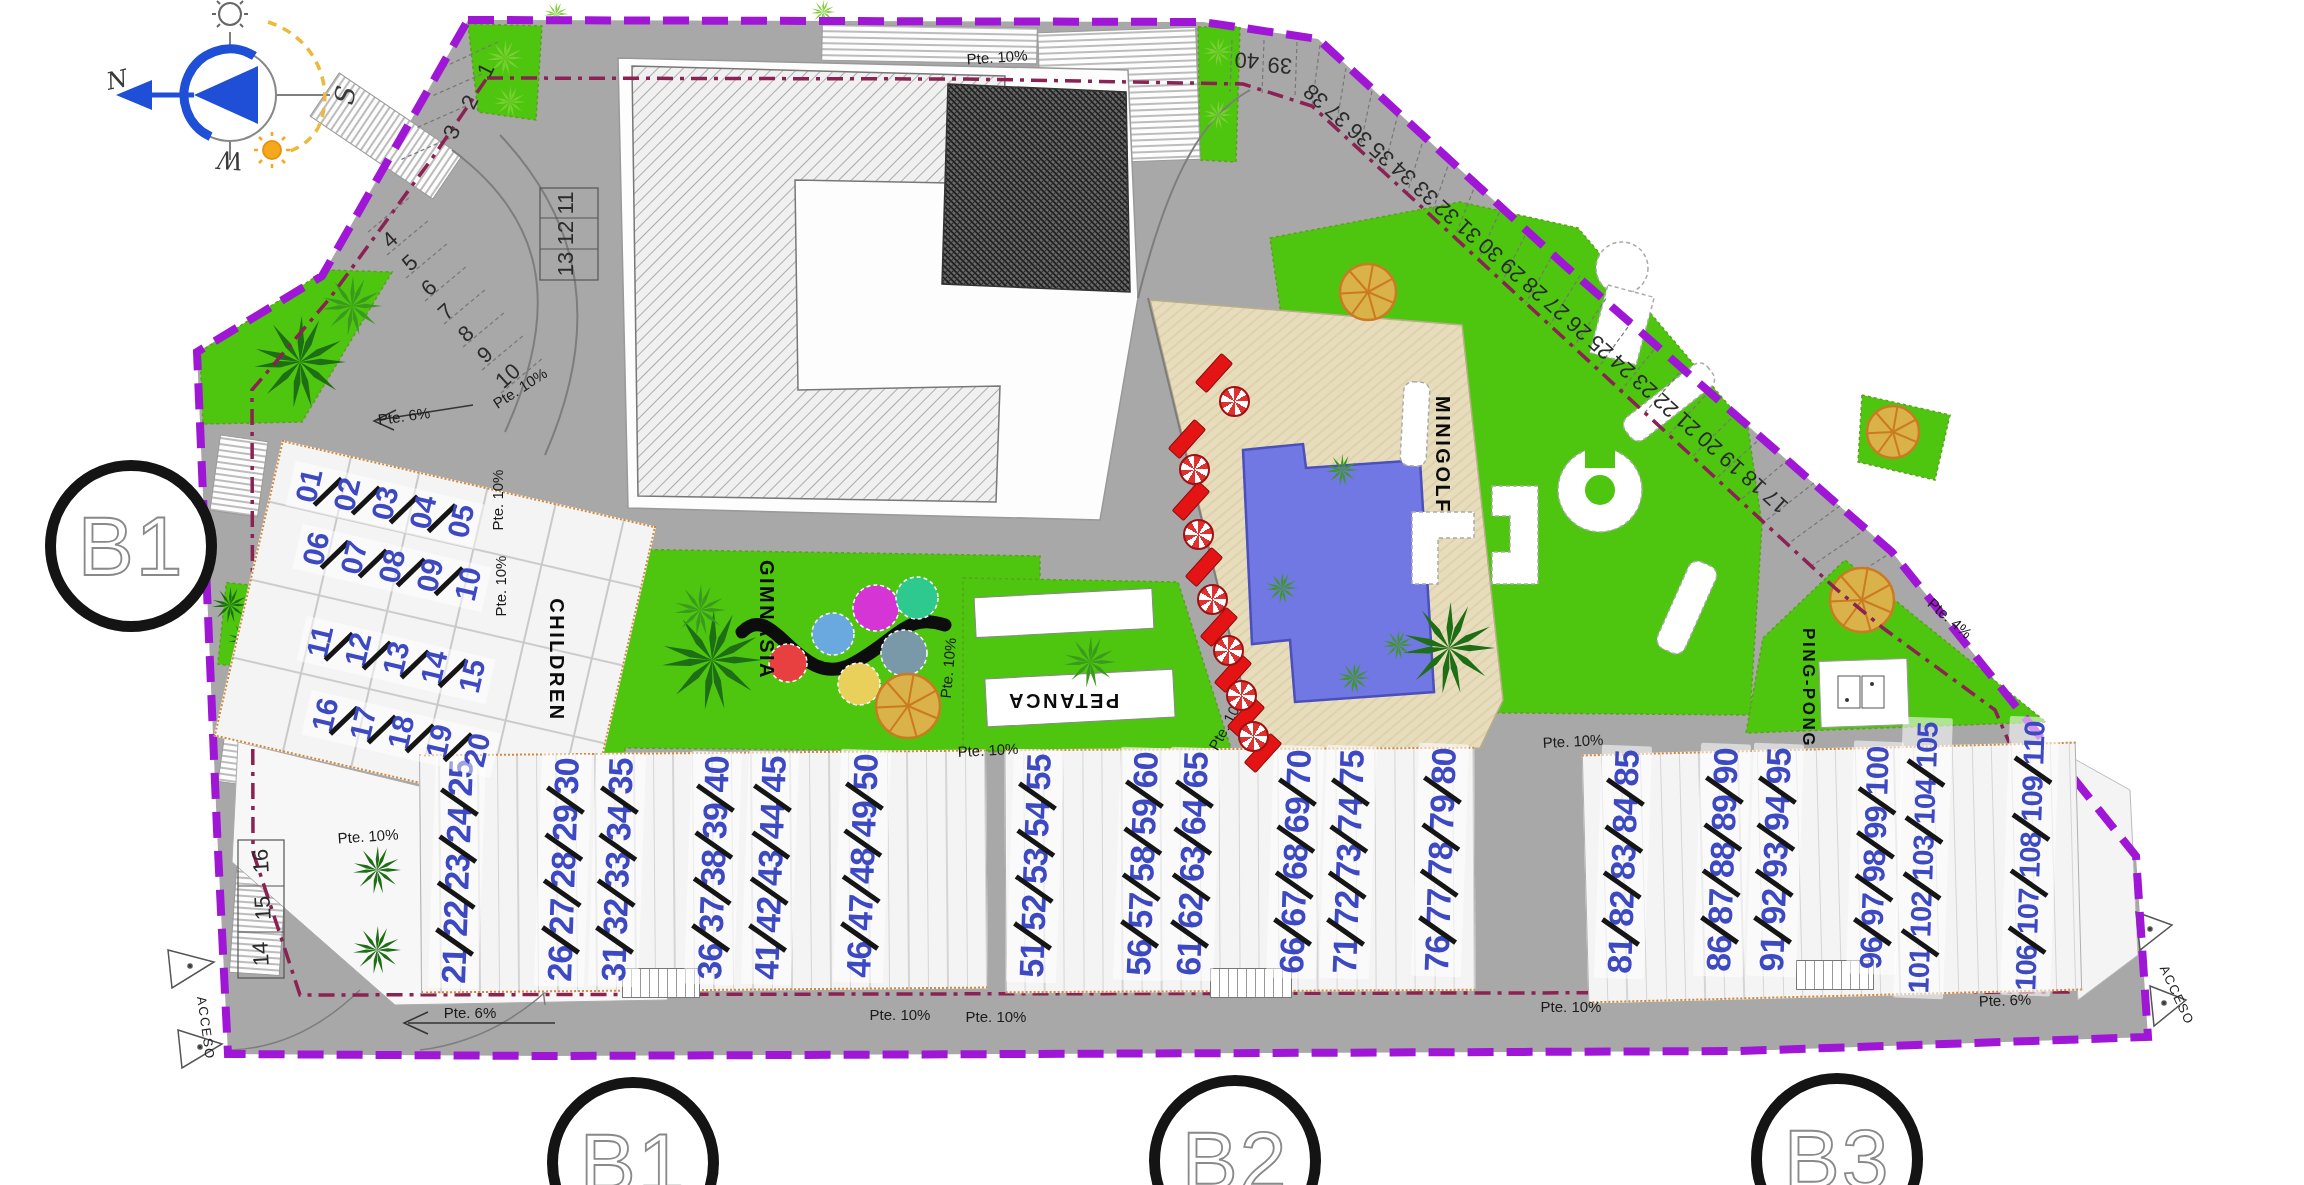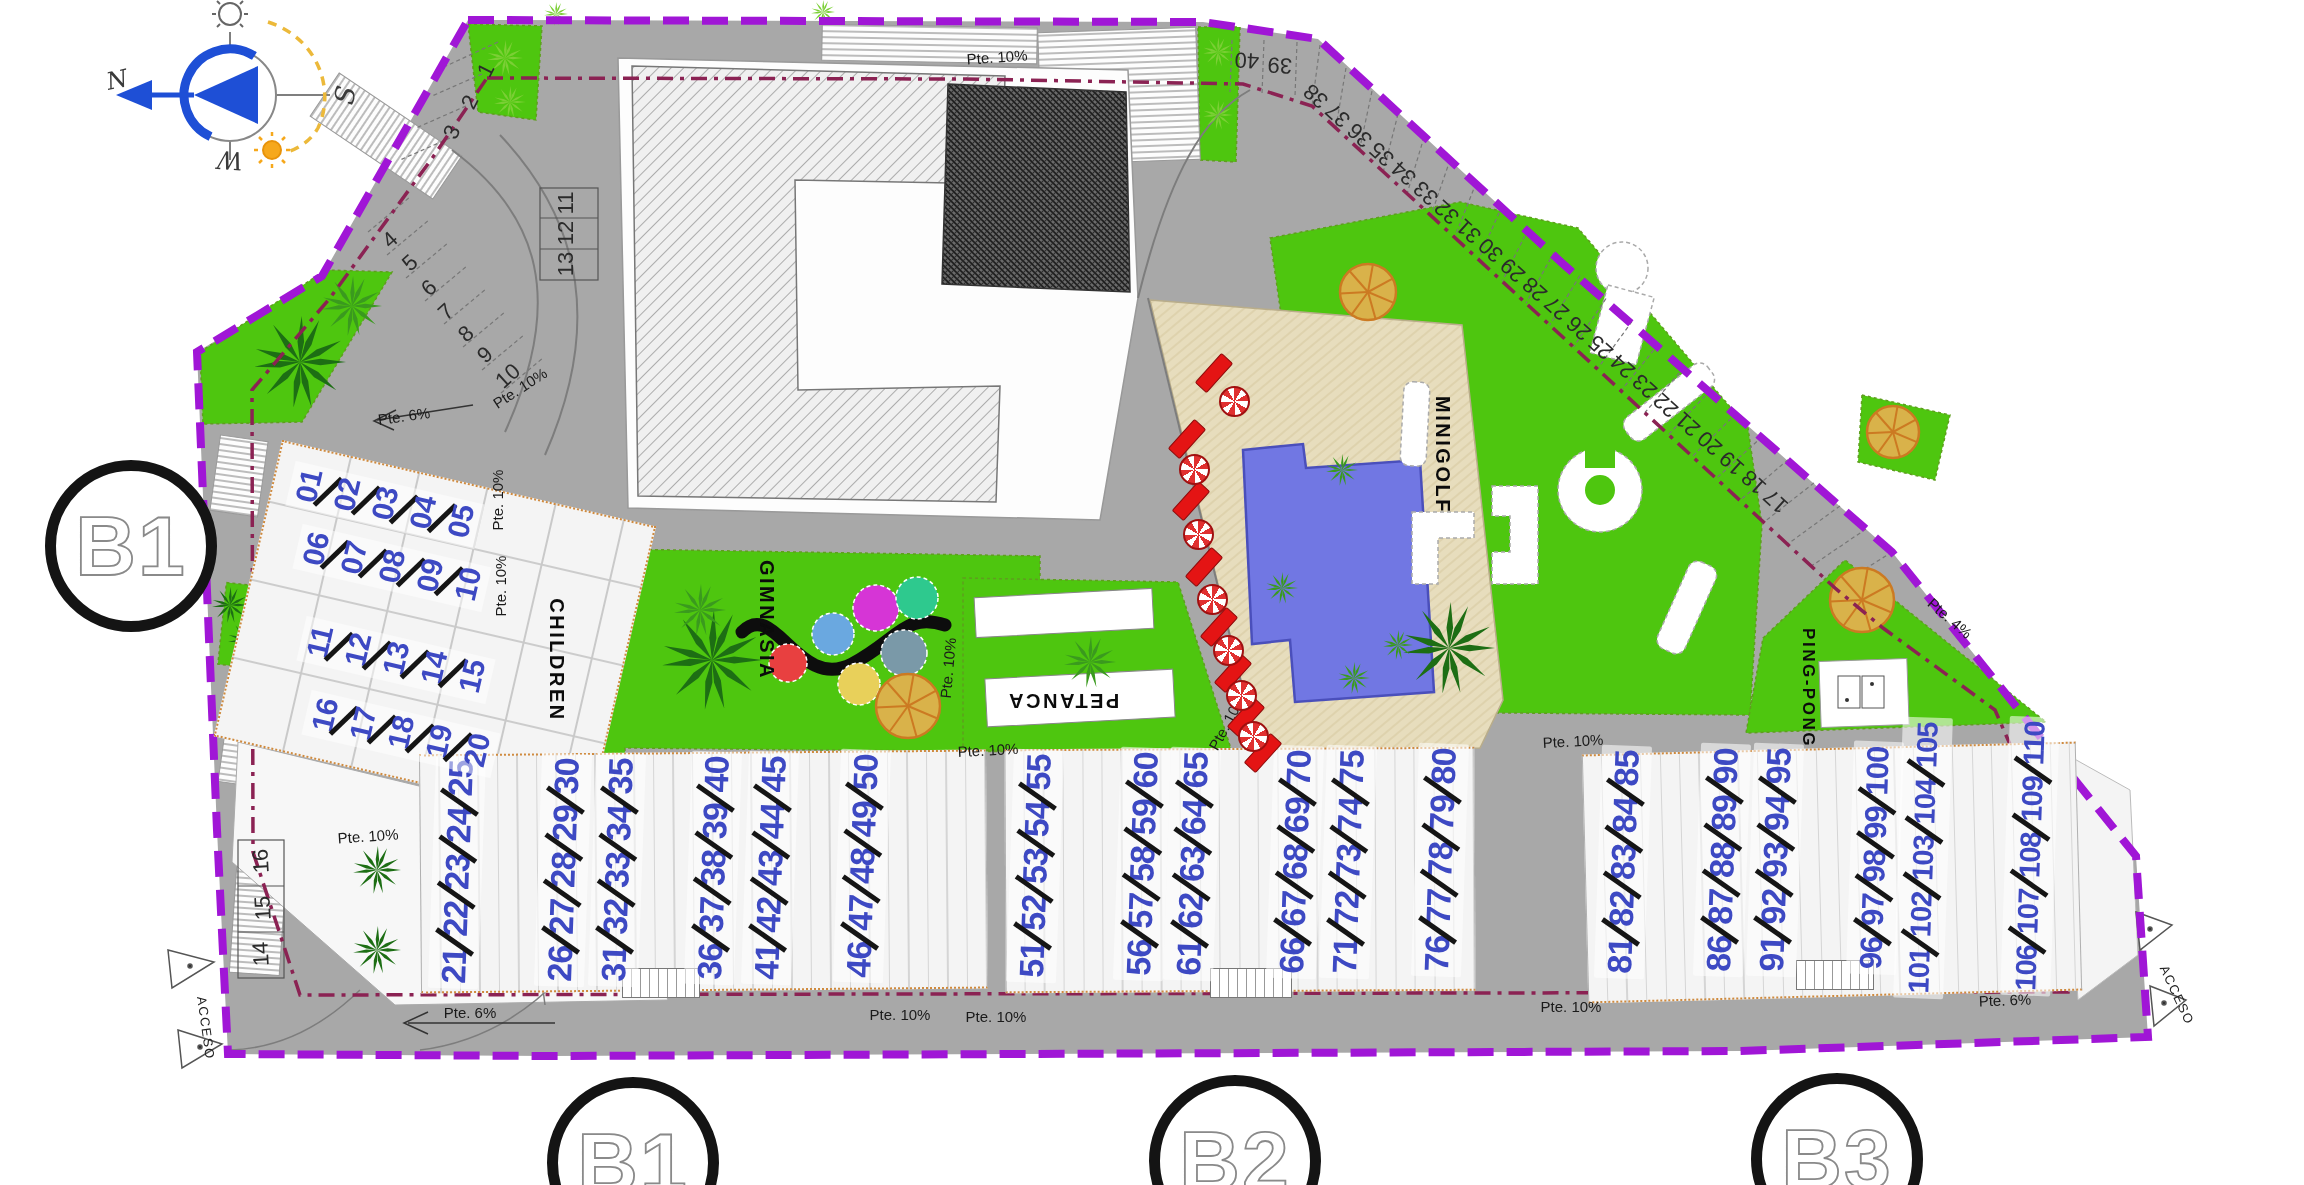--- a/index.html
+++ b/index.html
@@ -23,21 +23,21 @@
               transform:rotate(-90deg);flex:none;}
   .lrow .slash{height:38px;margin:0 2px;}
   .block{position:absolute;background-color:#f4f4f4;border:1px solid #b0b0b0;
          border-top:2px dotted #cf8a3e;border-bottom:2px dotted #cf8a3e;z-index:2;
          background-image:repeating-linear-gradient(90deg,rgba(0,0,0,0) 0 18px,#d5d5d5 18px 19.5px);}
   #left-block{background-image:repeating-linear-gradient(90deg,rgba(0,0,0,0) 0 68px,#c9c9c9 68px 70px),
               repeating-linear-gradient(0deg,rgba(0,0,0,0) 0 78px,#cccccc 78px 80px);
               border:2px dotted #cf8a3e;}
   .bcirc{position:absolute;width:150px;height:150px;border:11px solid #141414;border-radius:50%;
          background:#fff;display:flex;align-items:center;justify-content:center;z-index:4;}
-  .bcirc span{font-size:84px;font-weight:700;color:#ffffff;-webkit-text-stroke:1.8px #8a8a8a;
+  .bcirc span{font-size:84px;font-weight:400;color:#ffffff;-webkit-text-stroke:1.8px #8a8a8a;
               text-shadow:0 0 1px #999;letter-spacing:2px;}
   .sunbed{position:absolute;width:38px;height:14px;background:#e41414;border:1px solid #8f0d0d;
           border-radius:2px;}
   .umb{position:absolute;width:27px;height:27px;border-radius:50%;border:2px solid #a01010;
        background:repeating-conic-gradient(#e03030 0 30deg,#ffffff 30deg 60deg);}
   .stairbox{position:absolute;background:#fff;border:1px solid #777;z-index:3;
             background-image:repeating-linear-gradient(90deg,rgba(0,0,0,0) 0 8px,#999 8px 9px);}
   .compassletter{font-family:"DejaVu Serif",serif;font-style:italic;color:#3a3a3a;}
 </style>
 </head>

